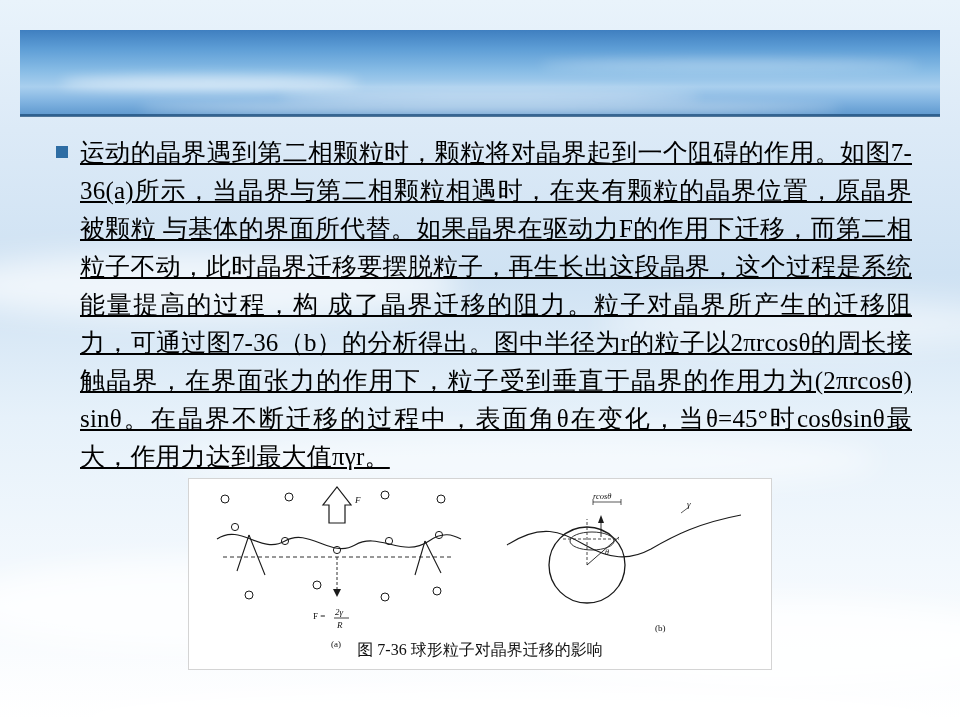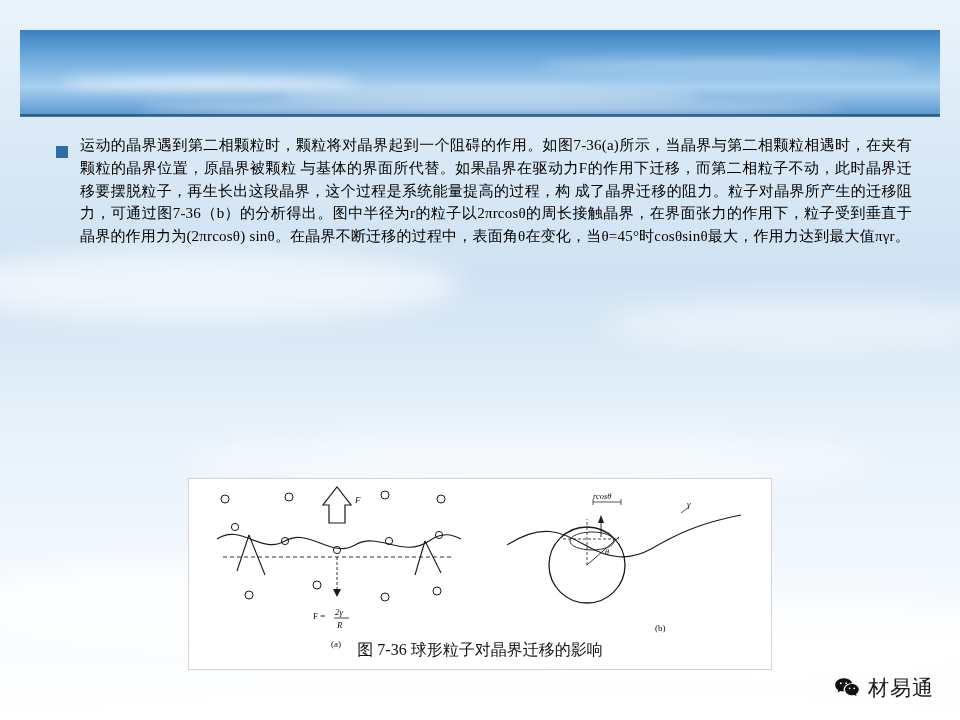--- a/index.html
+++ b/index.html
@@ -80,26 +80,27 @@
   .bullet-marker {
     flex: 0 0 auto;
     width: 12px;
     height: 12px;
     background: #2e6da4;
     margin-top: 12px;
     margin-right: 12px;
   }
   .paragraph {
     flex: 1 1 auto;
-    font-size: 15px;
+    font-size: 25px;
     line-height: 1.52;
     color: #000000;
     text-align: justify;
     text-justify: inter-ideograph;
     letter-spacing: 0.2px;
+    text-decoration: underline;
   }
 
   
   .figure-box {
     position: absolute;
     left: 188px;
     top: 478px;
     width: 584px;
     height: 192px;
     background: #ffffff;
@@ -228,27 +229,14 @@
       <line x1="432" y1="20" x2="432" y2="26" stroke="#111" stroke-width="0.7"></line>
 
       <text x="498" y="28" font-family="Liberation Serif, serif" font-size="9" font-style="italic" fill="#111">γ</text>
       <line x1="492" y1="34" x2="500" y2="28" stroke="#111" stroke-width="0.7"></line>
 
       <text x="466" y="152" font-family="Liberation Serif, serif" font-size="9" fill="#111">(b)</text>
     </svg>
     <div class="fig-caption">图 7-36   球形粒子对晶界迁移的影响</div>
   </div>
 
-  <div class="footer-logo">
-    <span class="wechat-icon">
-      <svg width="26" height="22" viewBox="0 0 26 22" xmlns="http://www.w3.org/2000/svg">
-        <path d="M9.6 1.2C4.9 1.2 1.2 4.2 1.2 7.9c0 2.1 1.2 4 3.1 5.2l-.8 2.5 2.9-1.5c.9.3 1.9.4 2.9.4h.6c-.2-.6-.3-1.2-.3-1.8 0-3.6 3.6-6.5 8-6.5h.6C17.6 3.5 14 1.2 9.6 1.2z" fill="#111"></path>
-        <circle cx="6.8" cy="6.3" r="1" fill="#fff"></circle>
-        <circle cx="12.2" cy="6.3" r="1" fill="#fff"></circle>
-        <path d="M24.8 12.6c0-3.1-3.1-5.6-6.9-5.6s-6.9 2.5-6.9 5.6 3.1 5.6 6.9 5.6c.8 0 1.6-.1 2.3-.3l2.4 1.2-.6-2c1.7-1 2.8-2.6 2.8-4.5z" fill="#111"></path>
-        <circle cx="15.6" cy="11.3" r="0.85" fill="#fff"></circle>
-        <circle cx="20.2" cy="11.3" r="0.85" fill="#fff"></circle>
-      </svg>
-    </span>
-    <span class="logo-text">材易通</span>
-  </div>
 
 </div>
 
 </body></html>

